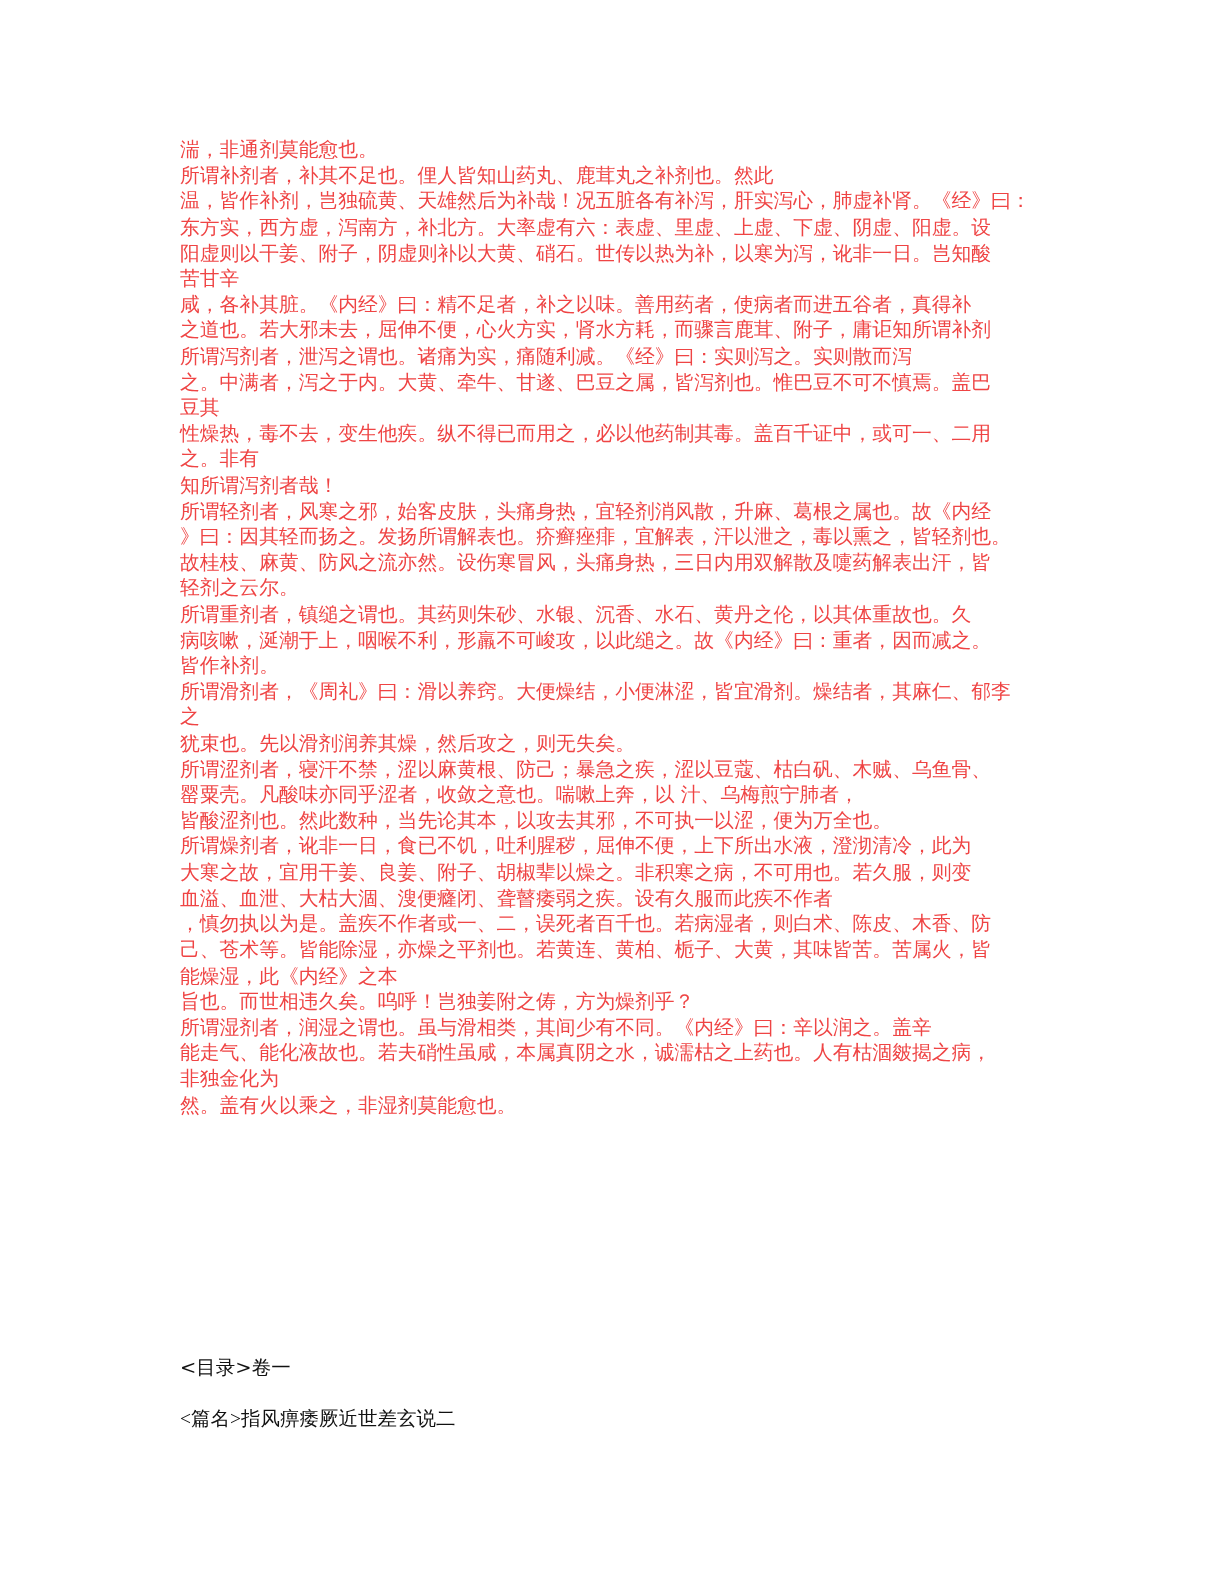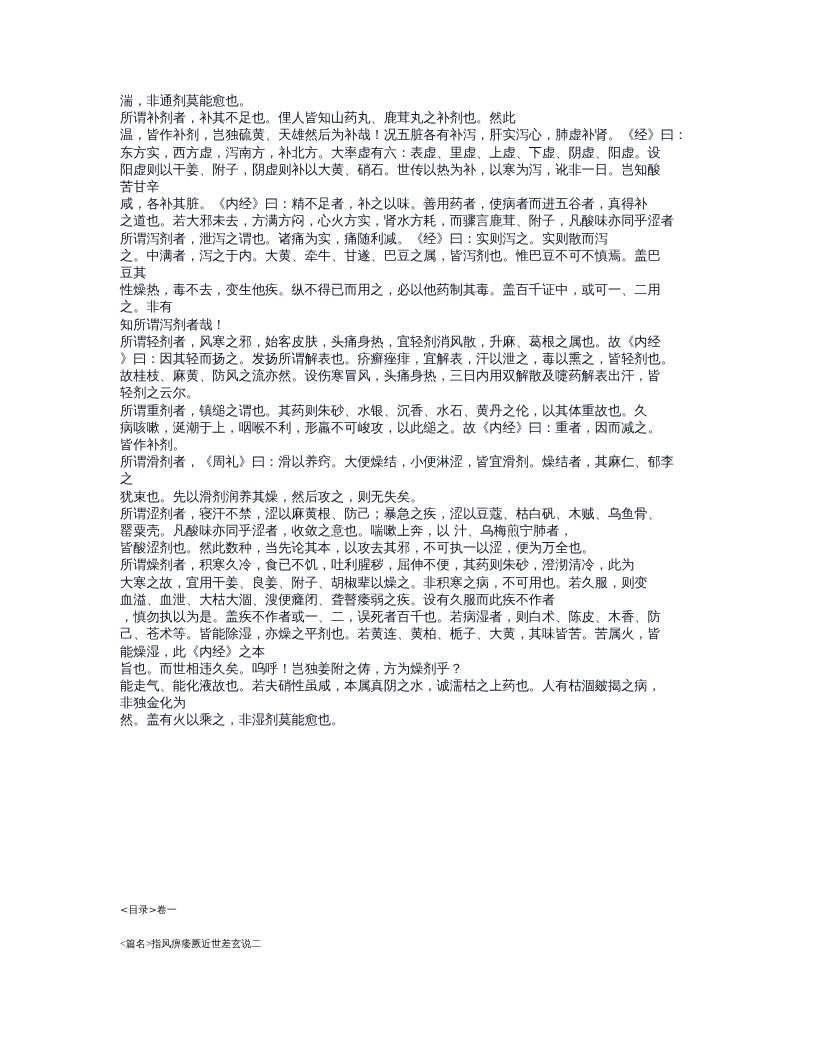--- a/index.html
+++ b/index.html
@@ -5,64 +5,65 @@
   html, body { margin: 0; padding: 0; background: #ffffff; }
   body { width: 816px; height: 1056px; position: relative; overflow: hidden; }
   .page {
     position: absolute;
     left: 120px;
     top: 92px;
     width: 580px;
     font-family: "DejaVu Serif", "Liberation Serif", serif;
     font-size: 13.2px;
     line-height: 17.2px;
-    color: #0f172a;
+    color: #ef4444;
   }
   .line { white-space: nowrap; display: block; }
-  .meta { position: absolute; left: 120px; font-family: "DejaVu Serif", "Liberation Serif", serif; font-size: 10px; color: #111111; text-align: center; }
+  .meta { position: absolute; left: 120px; font-family: "DejaVu Serif", "Liberation Serif", serif; font-size: 13px; color: #111111; text-align: center; }
   .meta.toc { top: 903px; }
   .meta.title { top: 937px; font-family: Liberation Serif, serif; }
 </style>
 </head>
 <body>
 
 <div class="page">
   <span class="line">湍，非通剂莫能愈也。</span>
   <span class="line">所谓补剂者，补其不足也。俚人皆知山药丸、鹿茸丸之补剂也。然此</span>
   <span class="line">温，皆作补剂，岂独硫黄、天雄然后为补哉！况五脏各有补泻，肝实泻心，肺虚补肾。《经》曰：</span>
   <span class="line">东方实，西方虚，泻南方，补北方。大率虚有六：表虚、里虚、上虚、下虚、阴虚、阳虚。设</span>
   <span class="line">阳虚则以干姜、附子，阴虚则补以大黄、硝石。世传以热为补，以寒为泻，讹非一日。岂知酸</span>
   <span class="line">苦甘辛</span>
   <span class="line">咸，各补其脏。《内经》曰：精不足者，补之以味。善用药者，使病者而进五谷者，真得补</span>
-  <span class="line">之道也。若大邪未去，方满方闷，心火方实，肾水方耗，而骤言鹿茸、附子，凡酸味亦同乎涩者</span>
+  <span class="line">之道也。若大邪未去，屈伸不便，心火方实，肾水方耗，而骤言鹿茸、附子，庸讵知所谓补剂</span>
   <span class="line">所谓泻剂者，泄泻之谓也。诸痛为实，痛随利减。《经》曰：实则泻之。实则散而泻</span>
   <span class="line">之。中满者，泻之于内。大黄、牵牛、甘遂、巴豆之属，皆泻剂也。惟巴豆不可不慎焉。盖巴</span>
   <span class="line">豆其</span>
   <span class="line">性燥热，毒不去，变生他疾。纵不得已而用之，必以他药制其毒。盖百千证中，或可一、二用</span>
   <span class="line">之。非有</span>
   <span class="line">知所谓泻剂者哉！</span>
   <span class="line">所谓轻剂者，风寒之邪，始客皮肤，头痛身热，宜轻剂消风散，升麻、葛根之属也。故《内经</span>
   <span class="line">》曰：因其轻而扬之。发扬所谓解表也。疥癣痤痱，宜解表，汗以泄之，毒以熏之，皆轻剂也。</span>
   <span class="line">故桂枝、麻黄、防风之流亦然。设伤寒冒风，头痛身热，三日内用双解散及嚏药解表出汗，皆</span>
   <span class="line">轻剂之云尔。</span>
   <span class="line">所谓重剂者，镇缒之谓也。其药则朱砂、水银、沉香、水石、黄丹之伦，以其体重故也。久</span>
   <span class="line">病咳嗽，涎潮于上，咽喉不利，形羸不可峻攻，以此缒之。故《内经》曰：重者，因而减之。</span>
   <span class="line">皆作补剂。</span>
   <span class="line">所谓滑剂者，《周礼》曰：滑以养窍。大便燥结，小便淋涩，皆宜滑剂。燥结者，其麻仁、郁李</span>
   <span class="line">之</span>
   <span class="line">犹束也。先以滑剂润养其燥，然后攻之，则无失矣。</span>
   <span class="line">所谓涩剂者，寝汗不禁，涩以麻黄根、防己；暴急之疾，涩以豆蔻、枯白矾、木贼、乌鱼骨、</span>
   <span class="line">罂粟壳。凡酸味亦同乎涩者，收敛之意也。喘嗽上奔，以 汁、乌梅煎宁肺者，</span>
   <span class="line">皆酸涩剂也。然此数种，当先论其本，以攻去其邪，不可执一以涩，便为万全也。</span>
-  <span class="line">所谓燥剂者，积寒久冷，食已不饥，吐利腥秽，屈伸不便，其药则朱砂，澄沏清冷，此为</span>
+  <span class="line">所谓燥剂者，讹非一日，食已不饥，吐利腥秽，屈伸不便，上下所出水液，澄沏清冷，此为</span>
   <span class="line">大寒之故，宜用干姜、良姜、附子、胡椒辈以燥之。非积寒之病，不可用也。若久服，则变</span>
   <span class="line">血溢、血泄、大枯大涸、溲便癃闭、聋瞽痿弱之疾。设有久服而此疾不作者</span>
   <span class="line">，慎勿执以为是。盖疾不作者或一、二，误死者百千也。若病湿者，则白术、陈皮、木香、防</span>
   <span class="line">己、苍术等。皆能除湿，亦燥之平剂也。若黄连、黄柏、栀子、大黄，其味皆苦。苦属火，皆</span>
   <span class="line">能燥湿，此《内经》之本</span>
   <span class="line">旨也。而世相违久矣。呜呼！岂独姜附之俦，方为燥剂乎？</span>
+  <span class="line">所谓湿剂者，润湿之谓也。虽与滑相类，其间少有不同。《内经》曰：辛以润之。盖辛</span>
   <span class="line">能走气、能化液故也。若夫硝性虽咸，本属真阴之水，诚濡枯之上药也。人有枯涸皴揭之病，</span>
   <span class="line">非独金化为</span>
   <span class="line">然。盖有火以乘之，非湿剂莫能愈也。</span>
 </div>
 
 <div class="meta toc">&lt;目录&gt;卷一</div>
 <div class="meta title">&lt;篇名&gt;指风痹痿厥近世差玄说二</div>
 
 </body></html>

